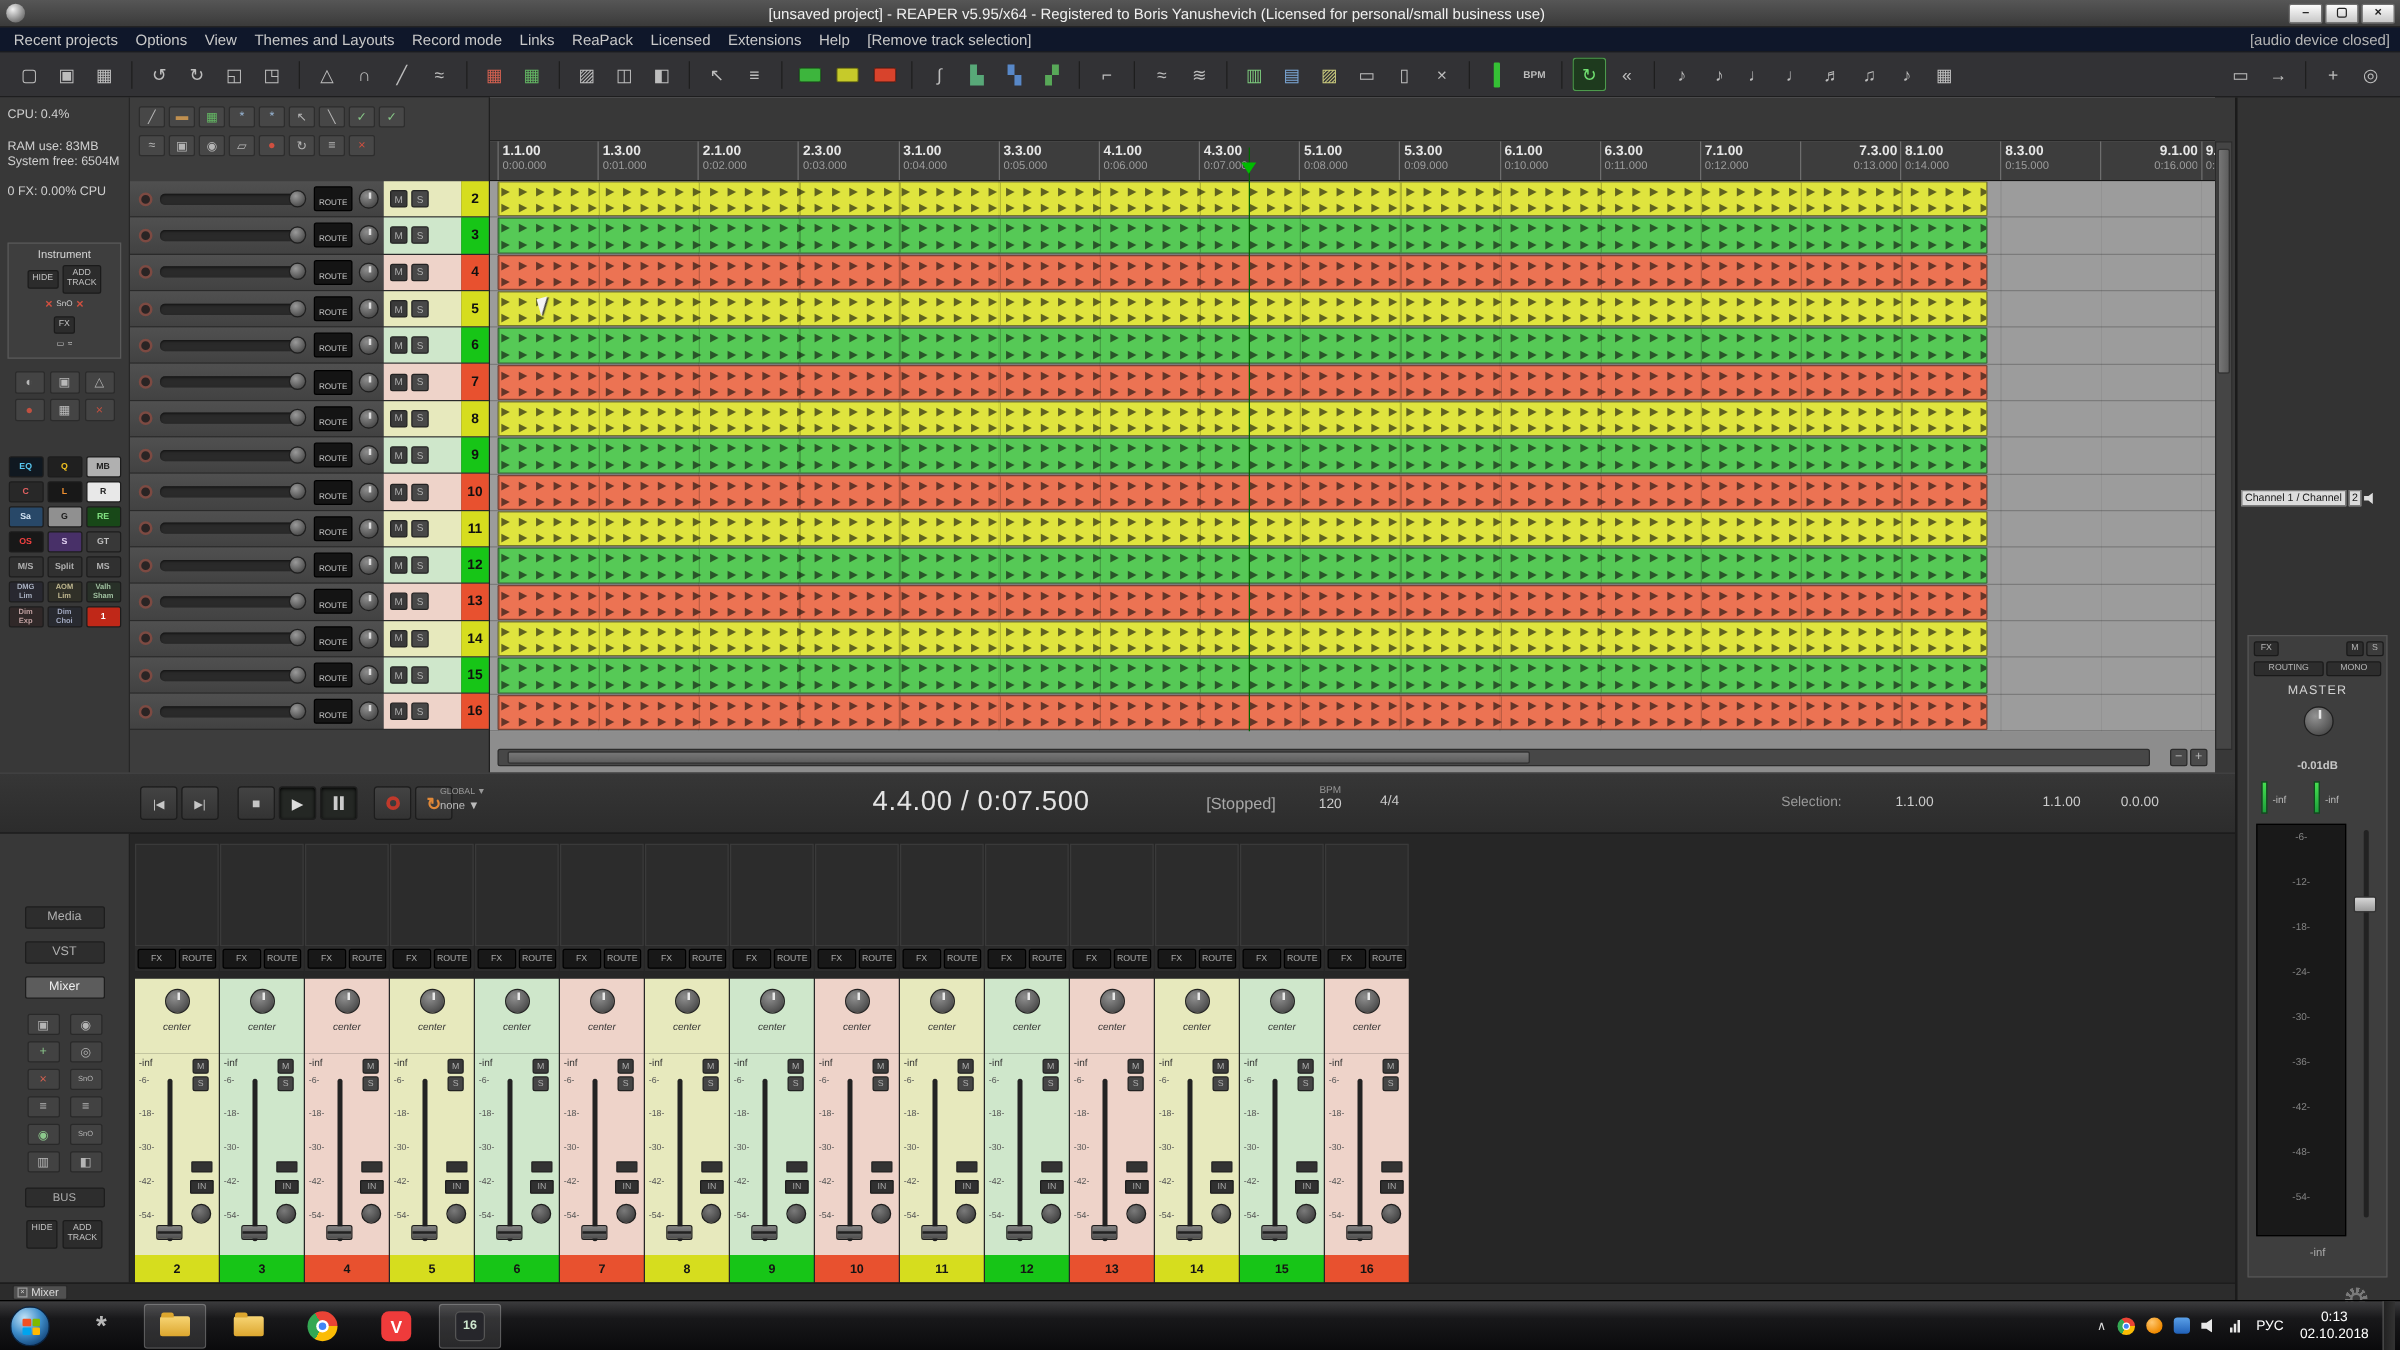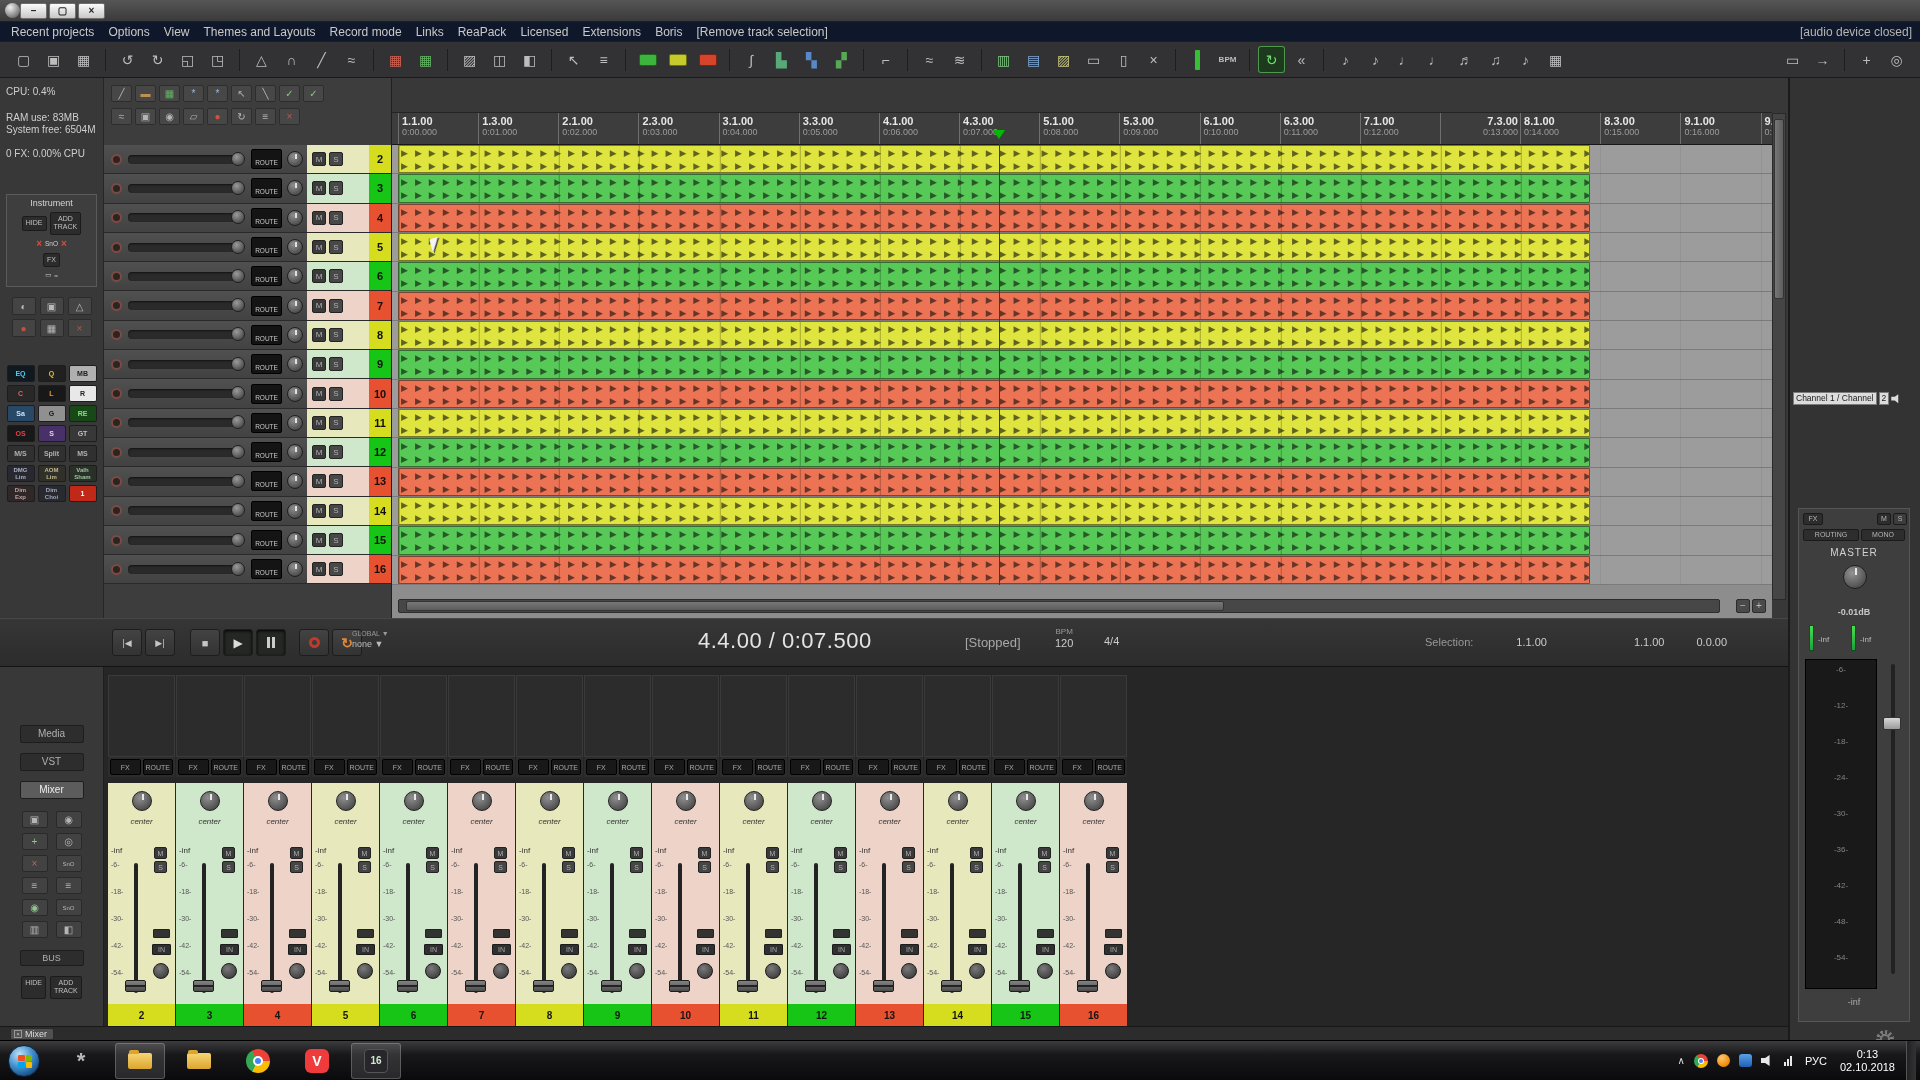--- a/index.html
+++ b/index.html
@@ -202,39 +202,40 @@
   .clock{color:#fff;font-size:11px;text-align:center;line-height:13px;margin-right:2px;white-space:nowrap;}
   .show-desktop{width:10px;height:40px;border-left:1px solid #555;background:linear-gradient(90deg,#222,#333);}
 </style>
 </head>
 <body>
 
 <div class="screen">
 
   <div class="titlebar">
     <div class="app-icon"></div>
+    <div class="tb-title">[unsaved project] - REAPER v5.95/x64 - Registered to Boris Yanushevich (Licensed for personal/small business use)</div>
     <div class="win-btns">
       <div class="win-btn">–</div>
       <div class="win-btn">▢</div>
       <div class="win-btn">×</div>
     </div>
   </div>
 
   <div class="menubar">
     <div id="menu-items">
         <div class="menu-item">Recent projects</div>
         <div class="menu-item">Options</div>
         <div class="menu-item">View</div>
         <div class="menu-item">Themes and Layouts</div>
         <div class="menu-item">Record mode</div>
         <div class="menu-item">Links</div>
         <div class="menu-item">ReaPack</div>
         <div class="menu-item">Licensed</div>
         <div class="menu-item">Extensions</div>
-        <div class="menu-item">Boris</div>
+        <div class="menu-item">Help</div>
         <div class="menu-item">[Remove track selection]</div>
       </div>
     <div class="menu-right">[audio device closed]</div>
   </div>
 
   <div class="toolbar">
     <div id="toolbar-left">
         <div class="tb-btn">
           <span class="tb-glyph">▢</span>
         </div>
@@ -786,21 +787,21 @@
             <div class="tick-time">0:13.000</div>
           </div>
           <div class="tick" style="left: 1128.1px;">
             <div class="tick-bar">8.1.00</div>
             <div class="tick-time">0:14.000</div>
           </div>
           <div class="tick" style="left: 1208.25px;">
             <div class="tick-bar">8.3.00</div>
             <div class="tick-time">0:15.000</div>
           </div>
-          <div class="tick" style="left: 1288.4px;">
+          <div class="tick" style="left: 1288.4px; text-align: right;">
             <div class="tick-bar">9.1.00</div>
             <div class="tick-time">0:16.000</div>
           </div>
           <div class="tick" style="left: 1368.55px;">
             <div class="tick-bar">9.3.00</div>
             <div class="tick-time">0:17.0</div>
           </div>
         </div>
       <div class="lanes" id="lanes">
           <div class="lane">

